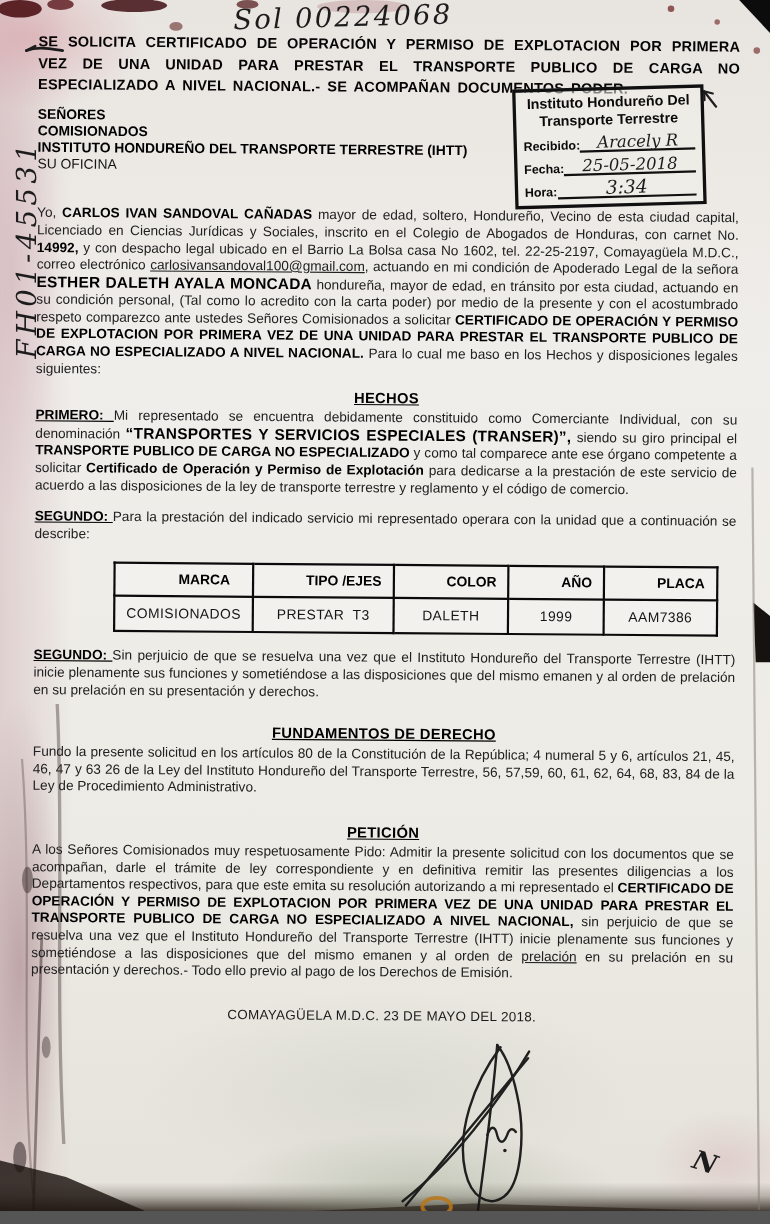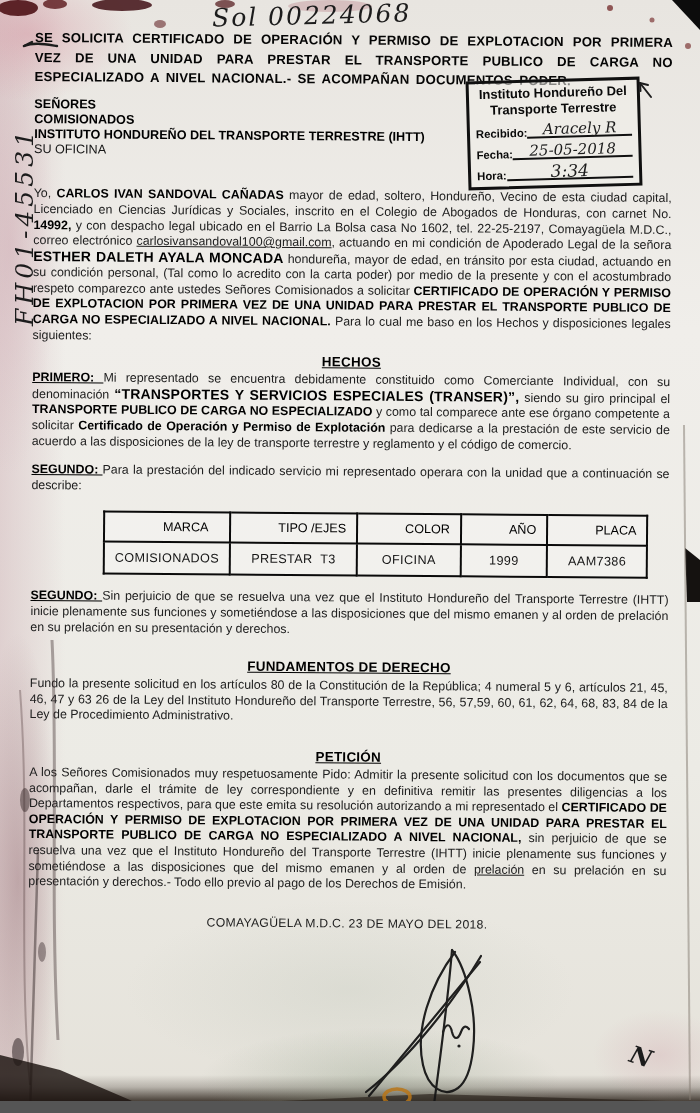--- a/index.html
+++ b/index.html
@@ -43,21 +43,21 @@
   }
   .h-hechos{margin-top:9px;}
   .p-primero{margin-top:3px;}
   .p-segundo{margin-top:13px;}
   .vehicle-table-wrap{margin-top:17px;margin-left:72px;}
   table.vehicle{border-collapse:collapse;background:rgba(255,255,255,0.25);}
   table.vehicle th,table.vehicle td{
     border:2px solid #0a0a0a;text-align:center;font-size:12.6px;
     padding:4px 10px;white-space:pre;
   }
-  table.vehicle th{font-weight:normal;color:#000;height:20px;padding-left:47px;}
+  table.vehicle th{font-weight:bold;color:#000;height:20px;padding-left:47px;}
   table.vehicle td{color:#151515;height:22px;letter-spacing:0.4px;}
   .p-tercero{margin-top:14px;}
   .h-fundamentos{margin-top:22px;}
   .p-fundo{margin-top:4px;}
   .h-peticion{margin-top:24px;}
   .p-peticion{margin-top:3px;}
   .date-line{margin-top:24px;text-align:center;font-size:12.2px;letter-spacing:0.3px;color:#1b1b1b;}
   .hand{font-family:"DejaVu Serif",serif;font-style:italic;color:#1c1c1c;}
   .sol-number{
     position:absolute;left:212px;top:1px;z-index:6;font-size:25px;
@@ -143,21 +143,21 @@
             <th>TIPO /EJES</th>
             <th>COLOR</th>
             <th>AÑO</th>
             <th>PLACA</th>
           </tr>
         </thead>
         <tbody>
           <tr>
             <td>COMISIONADOS</td>
             <td>PRESTAR  T3</td>
-            <td>OFICINA</td>
+            <td>DALETH</td>
             <td>1999</td>
             <td>AAM7386</td>
           </tr>
         </tbody>
       </table>
     </div>
 
     <p class="p-tercero"><span class="b u">SEGUNDO: </span><span>Sin perjuicio de que se resuelva una vez que el Instituto Hondureño del Transporte Terrestre (IHTT) inicie plenamente sus funciones y sometiéndose a las disposiciones que del mismo emanen y al orden de prelación en su prelación en su presentación y derechos.</span></p>
 
     <div class="heading h-fundamentos">FUNDAMENTOS DE DERECHO</div>

